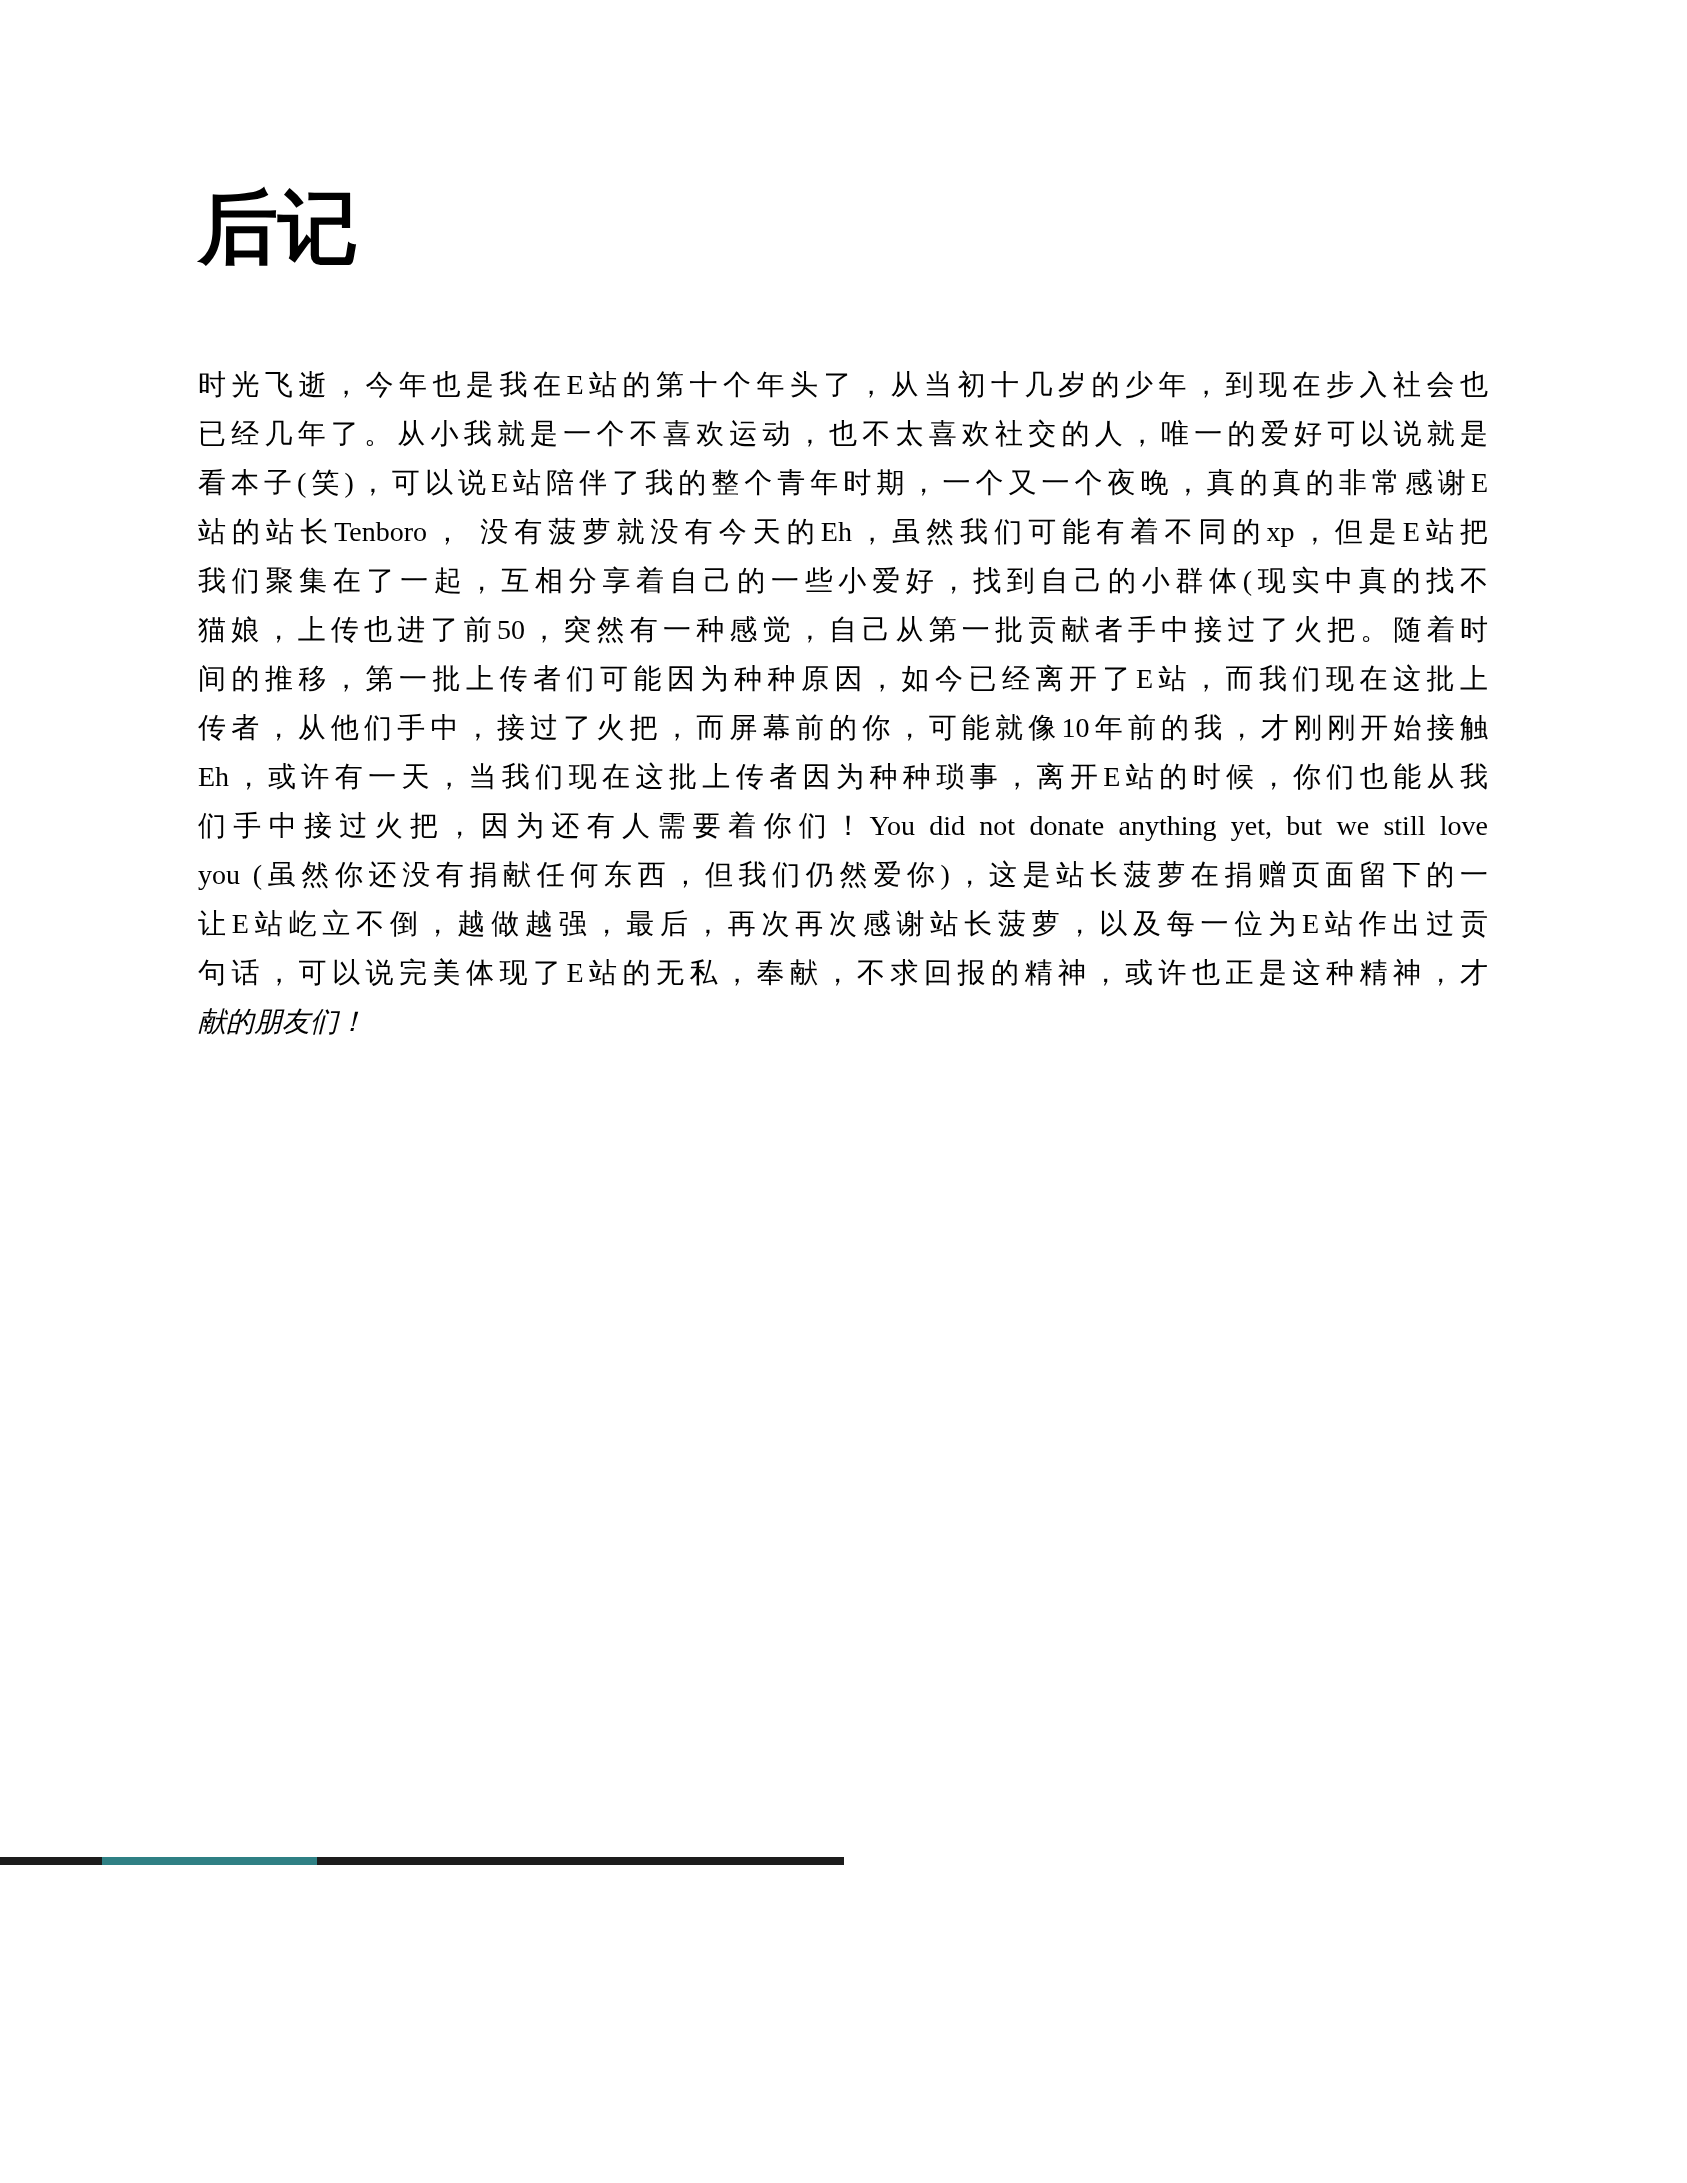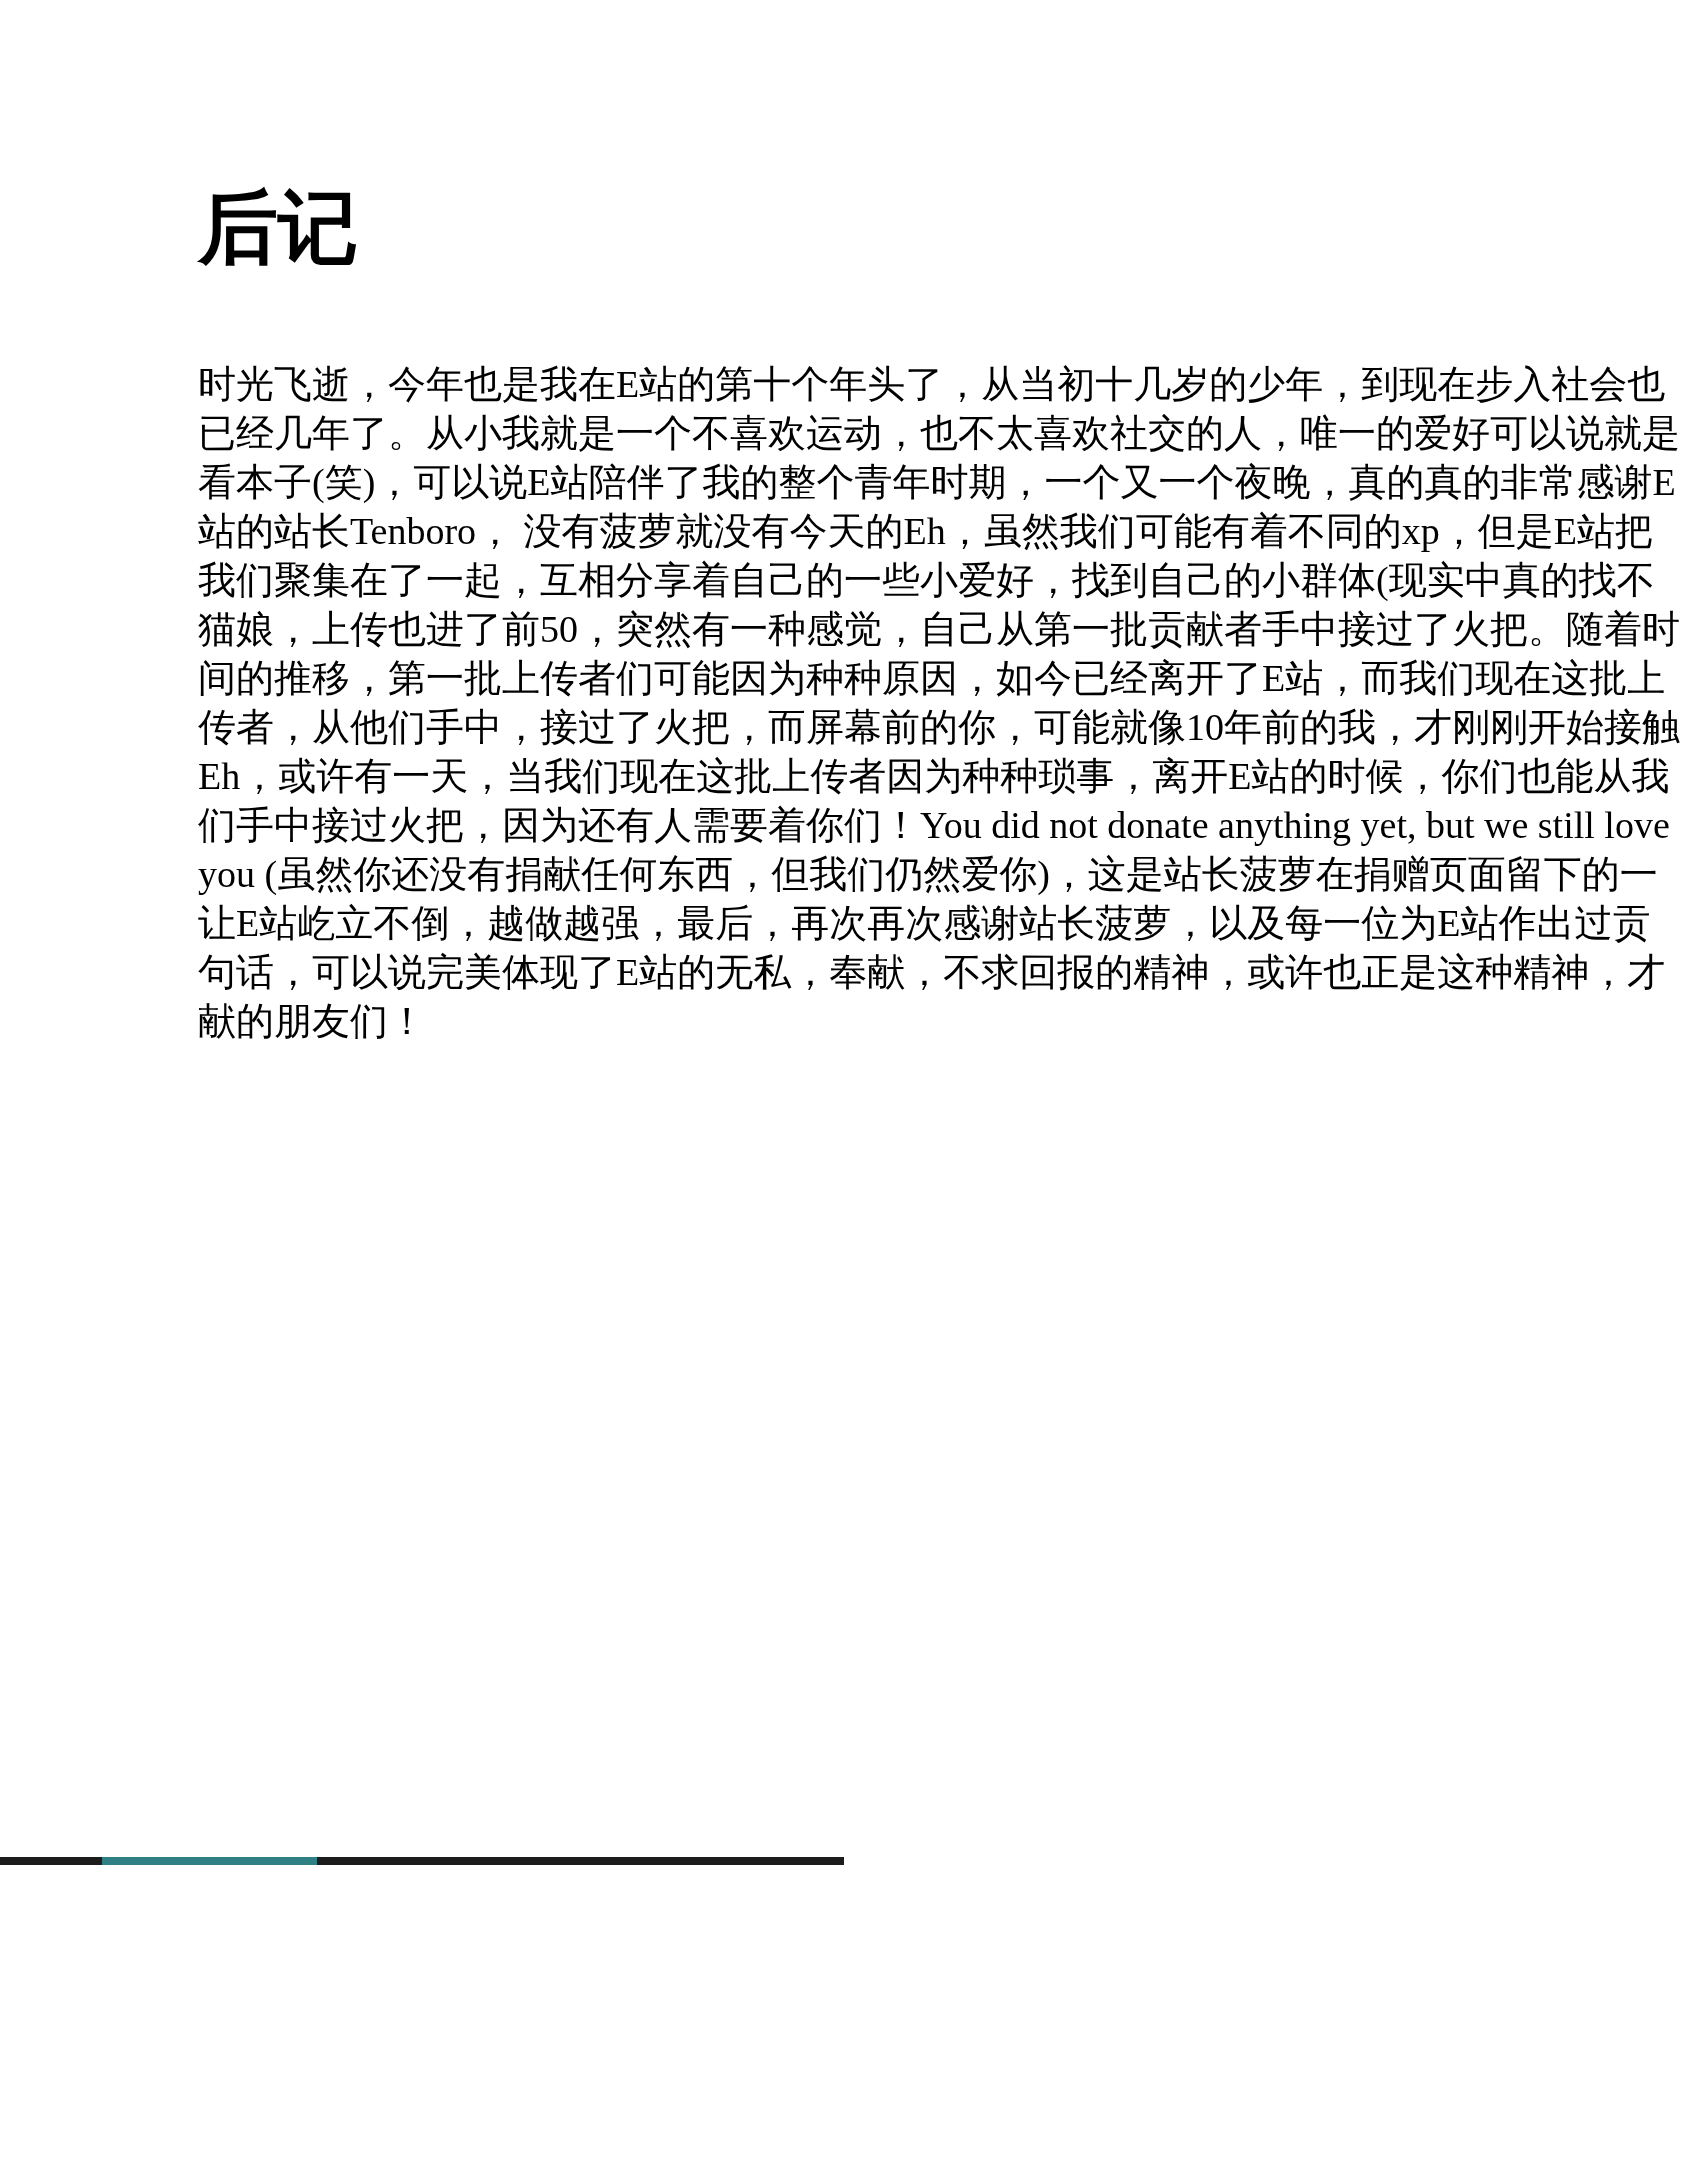--- a/index.html
+++ b/index.html
@@ -25,34 +25,35 @@
     font-weight: 700;
     font-family: "Liberation Serif", "DejaVu Serif", serif;
     color: #000000;
     margin: 0;
   }
   .body-text {
     position: absolute;
     left: 198px;
     width: 1290px;
     top: 360px;
-    font-size: 38px;
+    font-size: 28px;
     color: #000000;
   }
   .body-line {
     line-height: 49px;
     height: 49px;
     white-space: nowrap;      
     text-align: justify;
     text-align-last: justify;
     text-justify: inter-ideograph;
     overflow: visible;
   }
   .body-line.last-line {
     text-align-last: left;
+    font-style: italic;
   }
   .footer-left {
     position: absolute;
     left: 71px;
     top: 2080px;
     font-size: 20.7px;
     line-height: 25px;
     color: #8a8a8a;
     font-family: "Liberation Sans", "DejaVu Sans", sans-serif;
   }

